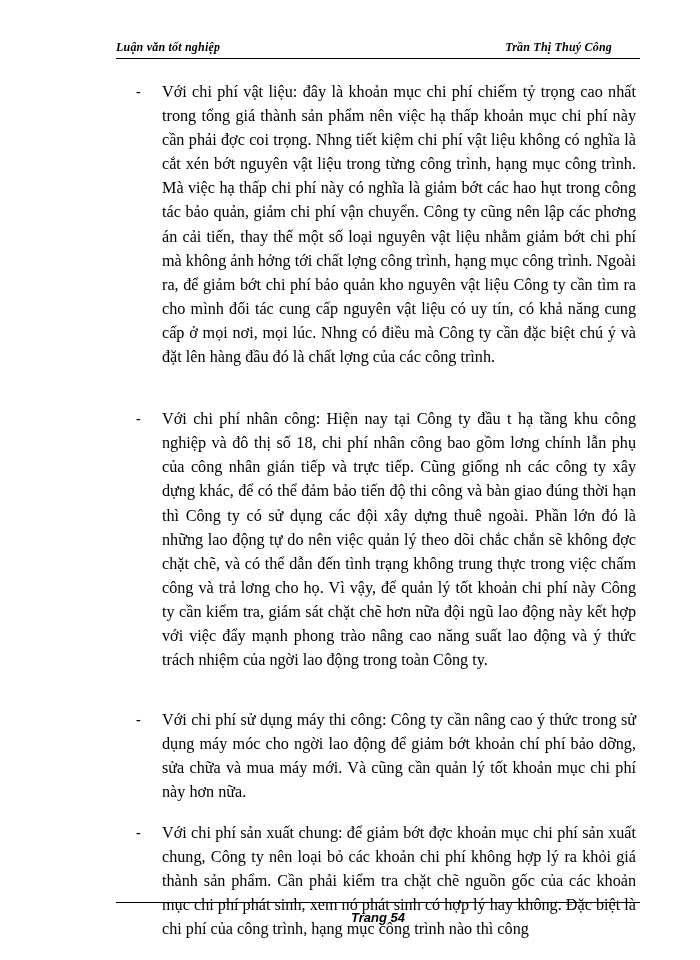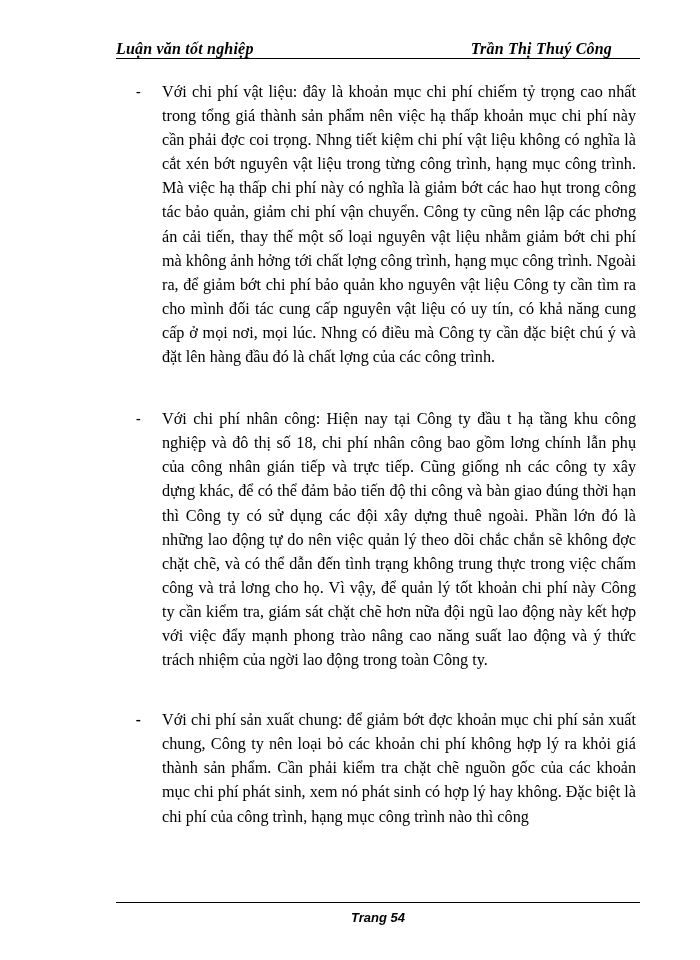--- a/index.html
+++ b/index.html
@@ -22,21 +22,21 @@
       width: 524px;
       height: 16px;
       border-bottom: 1.5px solid #000;
     }
     .header-left, .header-right {
       position: absolute;
       top: -2px;
       font-family: "Liberation Serif", "DejaVu Serif", serif;
       font-style: italic;
       font-weight: bold;
-      font-size: 16px;
+      font-size: 12px;
       letter-spacing: 0.2px;
     }
     .header-left { left: 0; }
     .header-right { right: 28px; }
 
     .content {
       position: absolute;
       left: 136px;
       top: 80px;
       width: 500px;
@@ -88,20 +88,21 @@
   <div class="bullet-item item-0">
     <span class="bullet-dash">-</span>
     <span>Với chi phí vật liệu: đây là khoản mục chi phí chiếm tỷ trọng cao nhất trong tổng giá thành sản phẩm nên việc hạ thấp khoản mục chi phí này cần phải đợc  coi trọng. Nhng  tiết kiệm chi phí vật liệu không có nghĩa là cắt xén bớt nguyên vật liệu trong từng công trình, hạng mục công trình. Mà việc hạ thấp chi phí này có nghĩa là giảm bớt các hao hụt trong công tác bảo quản, giảm chi phí vận chuyển. Công ty cũng nên lập các phơng  án cải tiến, thay thế một số loại nguyên vật liệu nhằm giảm bớt chi phí mà không ảnh hởng  tới chất lợng  công trình, hạng mục công trình. Ngoài ra, để giảm bớt chi phí bảo quản kho nguyên vật liệu Công ty cần tìm ra cho mình đối tác cung cấp nguyên vật liệu có uy tín, có khả năng cung cấp ở mọi nơi, mọi lúc. Nhng  có điều mà Công ty cần đặc biệt chú ý và đặt lên hàng đầu đó là chất lợng của các công trình.</span>
   </div>
   <div class="bullet-item item-1">
     <span class="bullet-dash">-</span>
     <span>Với chi phí nhân công: Hiện nay tại Công ty đầu t  hạ tầng khu công nghiệp và đô thị số 18, chi phí nhân công bao gồm lơng  chính lẫn phụ của công nhân gián tiếp và trực tiếp. Cũng giống nh  các công ty xây dựng khác, để có thể đảm bảo tiến độ thi công và bàn giao đúng thời hạn thì Công ty có sử dụng các đội xây dựng thuê ngoài. Phần lớn đó là những lao động tự do nên việc quản lý theo dõi chắc chắn sẽ không đợc  chặt chẽ, và có thể dẫn đến tình trạng không trung thực trong việc chấm công và trả lơng  cho họ. Vì vậy, để quản lý tốt khoản chi phí này Công ty cần kiểm tra, giám sát chặt chẽ hơn nữa đội ngũ lao động này kết hợp với việc đẩy mạnh phong trào nâng cao năng suất lao động và ý thức trách nhiệm của ngời  lao động trong toàn Công ty.</span>
   </div>
   <div class="bullet-item item-2">
     <span class="bullet-dash">-</span>
+    <span>Với chi phí sử dụng máy thi công: Công ty cần nâng cao ý thức trong sử dụng máy móc cho ngời  lao động để giảm bớt khoản chí phí bảo dỡng,  sửa chữa và mua máy mới. Và cũng cần quản lý tốt khoản mục chi phí này hơn nữa.</span>
   </div>
   <div class="bullet-item item-3">
     <span class="bullet-dash">-</span>
     <span>Với chi phí sản xuất chung: để giảm bớt đợc  khoản mục chi phí sản xuất chung, Công ty nên loại bỏ các khoản chi phí không hợp lý ra khỏi giá thành sản phẩm. Cần phải kiểm tra chặt chẽ nguồn gốc của các khoản mục chi phí phát sinh, xem nó phát sinh có hợp lý hay không. Đặc biệt là chi phí của công trình, hạng mục công trình nào thì công</span>
   </div>
 </div>
 
 <div class="page-footer">
   <span class="footer-text">Trang 54</span>
 </div>

